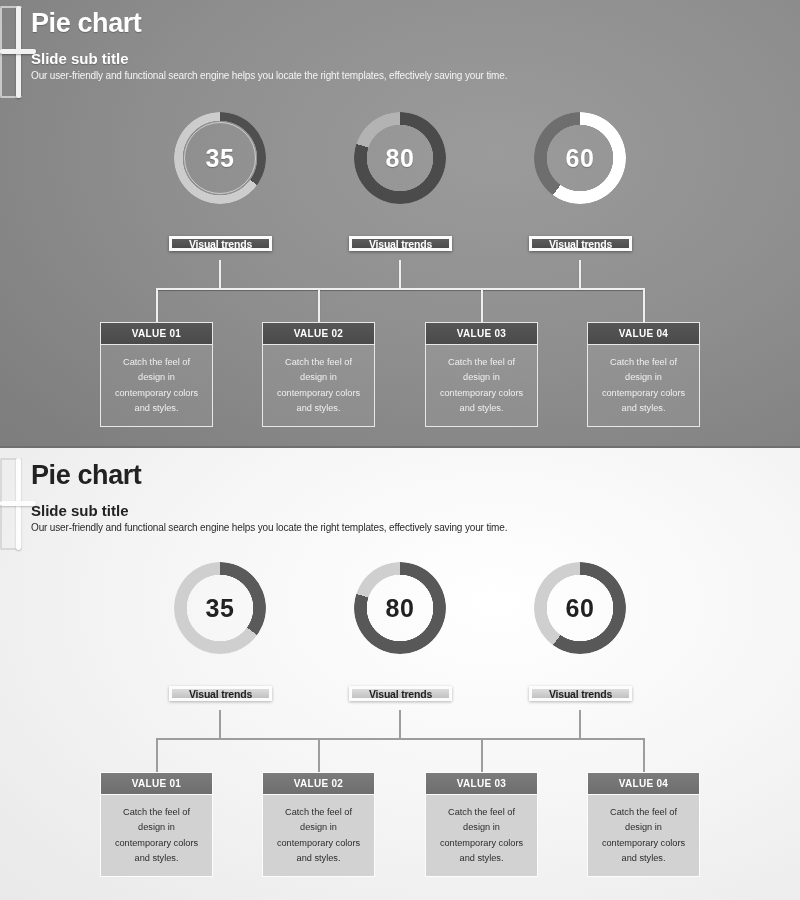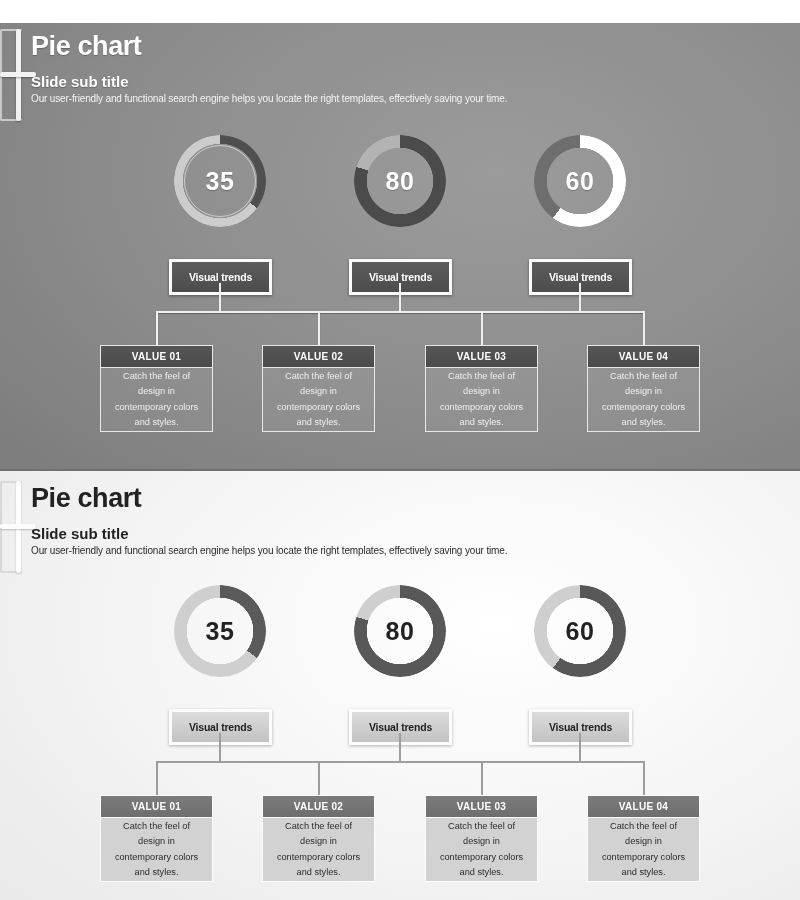--- a/index.html
+++ b/index.html
@@ -4,21 +4,21 @@
 <style>
   * { margin:0; padding:0; box-sizing:border-box; }
   html, body {
     width:800px; height:900px;
     font-family:"Liberation Sans", sans-serif;
     overflow:hidden; background:#fff;
   }
   .page { position:relative; width:800px; height:900px; }
 
   
-  .panel { position:absolute; left:0; width:800px; overflow:hidden;margin-top:23px; }
+  .panel { position:absolute; left:0; width:800px; overflow:hidden; }
   .panel-dark {
     top:0; height:448px;
     background:
       radial-gradient(ellipse 900px 560px at 62% 34%, #9b9b9b 0%, #8e8e8e 38%, #7f7f7f 70%, #767676 100%);
   }
   .panel-light {
     top:448px; height:452px;
     background:
       radial-gradient(ellipse 900px 560px at 62% 34%, #ffffff 0%, #f6f6f6 35%, #ebebeb 68%, #e3e4e4 100%);
   }
@@ -70,21 +70,21 @@
   }
   .donut .num {
     font-size:25px; font-weight:bold; letter-spacing:0.5px; line-height:1;
   }
   .donut .thinring {
     position:absolute; border-radius:50%; border:1px solid;
   }
 
   
   .vt {
-    position:absolute; width:103px; height:36px;
+    position:absolute; width:103px; height:15px;
     display:flex; align-items:center; justify-content:center;
     font-size:10.5px; font-weight:bold; letter-spacing:-0.2px;
   }
   .vt-dark {
     background:linear-gradient(180deg,#5d5d5d 0%,#4c4c4c 100%);
     border:3px solid #fbfbfb; color:#ffffff;
     box-shadow:0 1px 3px rgba(0,0,0,.4);
   }
   .vt-light {
     background:linear-gradient(180deg,#dcdcdc 0%,#c2c2c2 100%);
@@ -97,21 +97,21 @@
   .ln-dark { background:#efefef; box-shadow:0 1px 1px rgba(0,0,0,.3); }
   .ln-light { background:#9d9d9d; }
 
   
   .card { position:absolute; width:113px; }
   .card .hd {
     height:23px; display:flex; align-items:center; justify-content:center;
     font-size:10px; font-weight:bold; letter-spacing:0.3px;
   }
   .card .bd {
-    height:64px; display:flex; align-items:center; justify-content:center;
+    height:82px; display:flex; align-items:center; justify-content:center;
     text-align:center; font-size:9.2px; line-height:1.65; padding:0 8px;
   }
   .card-dark .hd { background:linear-gradient(180deg,#565656 0%,#4a4a4a 100%); color:#fff; border:1px solid #e8e8e8; }
   .card-dark .bd { background:rgba(255,255,255,0.05); color:#f0f0f0; border:1px solid #e8e8e8; border-top:none; }
   .card-light .hd { background:linear-gradient(180deg,#7b7b7b 0%,#6e6e6e 100%); color:#fff; border:1px solid #fcfcfc; }
   .card-light .bd { background:#d2d2d2; color:#2b2b2b; border:1px solid #fcfcfc; border-top:none; }
 </style>
 </head>
 <body>
 

